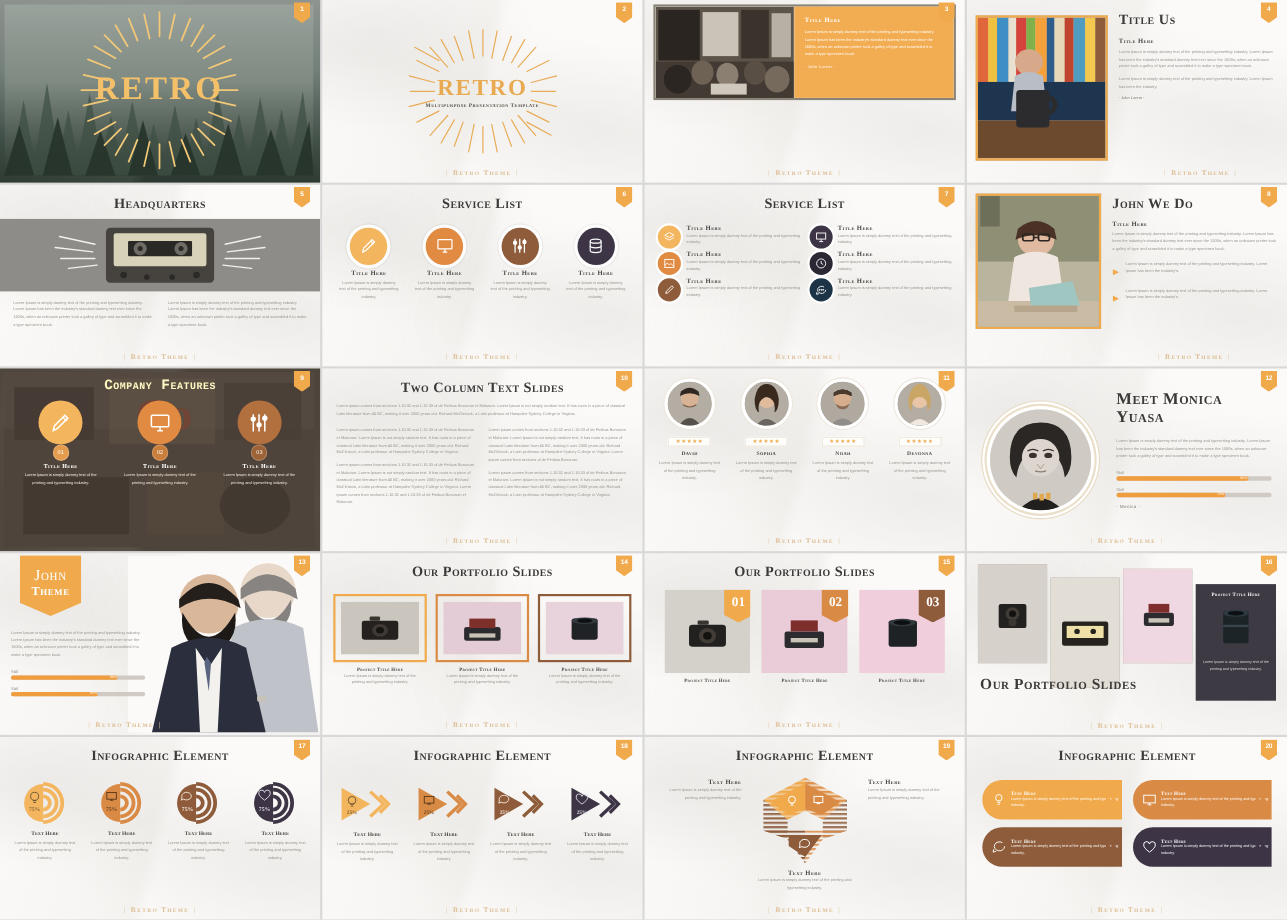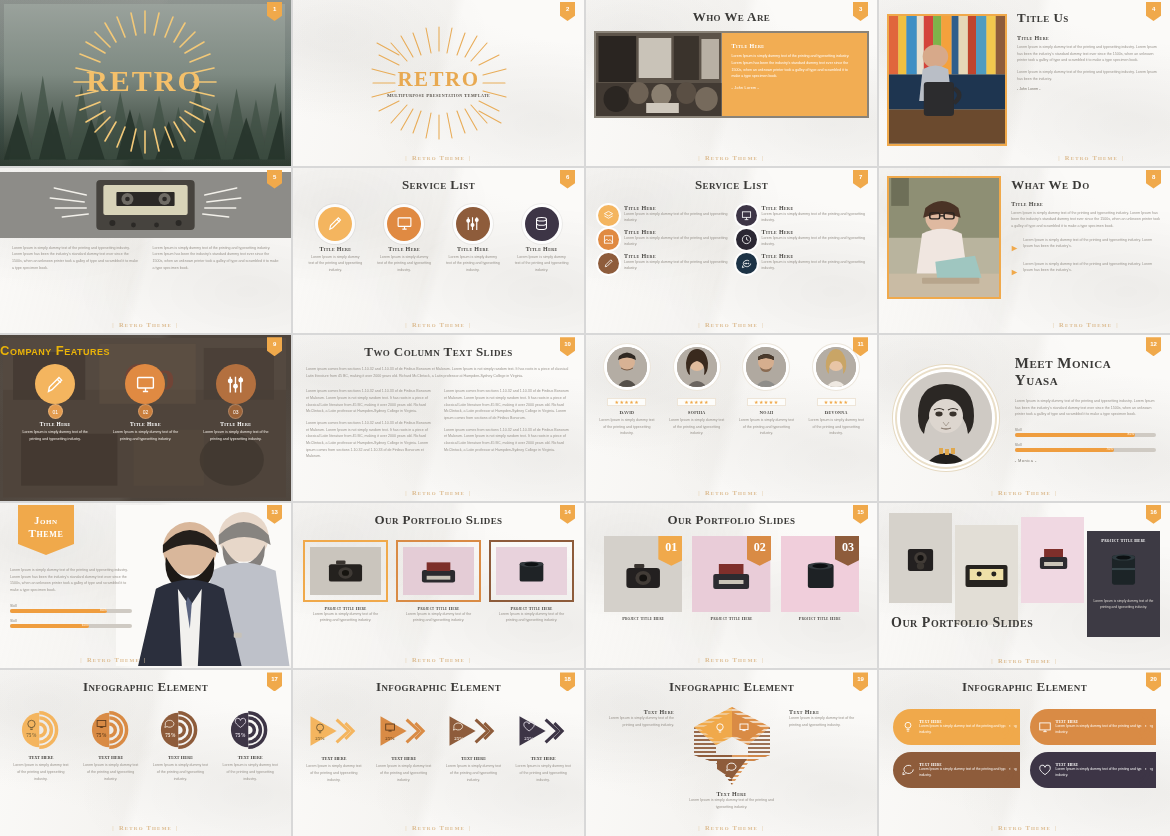--- a/index.html
+++ b/index.html
@@ -284,21 +284,20 @@
           <div style="font-family:'Liberation Serif',serif;font-weight:bold;color:#e8a951;font-size:21px;letter-spacing:1.5px">RETRO</div>
           <div style="font-family:'Liberation Serif',serif;font-weight:bold;color:#5a544c;font-size:5px;letter-spacing:.4px;font-variant:small-caps;margin-top:1px">Multipurpose Presentation Template</div>
         </div>
       </div>
     </div>
     <div class="wm">Retro Theme</div>
   </div>
 
   <div class="slide">
     <div class="badge">3</div>
-    <div class="title">Who We Are</div>
     <div style="display:flex;margin:4px 8px 0;border:2px solid #8a8378;">
       <div class="imgbox" style="flex:1;height:83px;">
         <svg viewBox="0 0 100 83" preserveAspectRatio="none" style="width:100%;height:100%">
           <rect width="100" height="83" fill="#5c5349"></rect>
           <rect x="2" y="3" width="30" height="46" fill="#2a2521"></rect>
           <rect x="34" y="5" width="26" height="40" fill="#c9c3b8"></rect>
           <rect x="62" y="3" width="20" height="44" fill="#3a332c"></rect>
           <rect x="84" y="6" width="14" height="40" fill="#b8b0a4"></rect>
           <rect x="0" y="50" width="100" height="33" fill="#423a33"></rect>
           <ellipse cx="16" cy="66" rx="10" ry="13" fill="#2b2622"></ellipse>
@@ -355,20 +354,21 @@
         <div class="lorem" style="margin-bottom:5px">Lorem Ipsum is simply dummy text of the printing and typesetting industry. Lorem Ipsum has been the industry's standard dummy text ever since the 1500s, when an unknown printer took a galley of type and scrambled it to make a type specimen book.</div>
         <div class="lorem" style="margin-bottom:5px">Lorem Ipsum is simply dummy text of the printing and typesetting industry. Lorem Ipsum has been the industry.</div>
         <div style="font-size:3.6px;color:#7d786f">- John Lorem -</div>
       </div>
     </div>
     <div class="wm" style="left:46%;right:0">Retro Theme</div>
   </div>
 
   <div class="slide">
     <div class="badge">5</div>
+    <div class="title">Headquarters</div>
     <div class="imgbox" style="height:66px;margin-top:4px">
       <svg viewBox="0 0 290 66" preserveAspectRatio="none" style="width:100%;height:100%">
         <rect width="290" height="66" fill="#8d8c88"></rect>
         <g stroke="#f2f0ea" stroke-width="1.3" stroke-linecap="round">
           <line x1="54" y1="16" x2="86" y2="23"></line>
             <line x1="50" y1="26" x2="84" y2="30"></line>
           <line x1="55" y1="36" x2="86" y2="36"></line>
             <line x1="62" y1="45" x2="88" y2="42"></line>
           <line x1="236" y1="16" x2="204" y2="23"></line>
             <line x1="240" y1="26" x2="206" y2="30"></line>
@@ -543,21 +543,21 @@
             <rect x="50" y="35" width="9" height="6" rx="1.5" fill="none" stroke="#2a2521" stroke-width="1.4"></rect>
             <path d="M46 38h4" stroke="#2a2521" stroke-width="1.4"></path>
             <path d="M30 56 q18 -10 36 0 l5 40 h-46z" fill="#f0e6e0"></path>
             <rect x="0" y="96" width="100" height="24" fill="#c9bba4"></rect>
             <path d="M42 84 l36 -6 6 22 -40 4z" fill="#9fc6c0"></path>
             <rect x="30" y="100" width="52" height="6" rx="1" fill="#b7a58c"></rect>
           </svg>
         </div>
       </div>
       <div style="width:58%;padding:9px 9px 0 10px">
-        <div style="font-family:'Liberation Serif',serif;font-weight:bold;font-size:13px;color:#3b3a38;font-variant:small-caps;letter-spacing:.5px;margin-bottom:8px">What We Do</div>
+        <div style="font-family:'Liberation Serif',serif;font-weight:bold;font-size:13px;color:#3b3a38;font-variant:small-caps;letter-spacing:.5px;margin-bottom:8px">John We Do</div>
         <div class="subt" style="margin-bottom:3px">Title Here</div>
         <div class="lorem" style="margin-bottom:7px">Lorem Ipsum is simply dummy text of the printing and typesetting industry. Lorem Ipsum has been the industry's standard dummy text ever since the 1500s, when an unknown printer took a galley of type and scrambled it to make a type specimen book.</div>
         <div style="display:flex;gap:5px;margin-bottom:5px">
           <span style="flex:0 0 7px;margin-top:1px">
             <svg viewBox="0 0 10 10" style="width:7px;height:7px">
                 <polygon points="1,1 9,5 1,9" fill="#f0a94b"></polygon>
               </svg></span>
           <span class="lorem">Lorem Ipsum is simply dummy text of the printing and typesetting industry. Lorem Ipsum has been the industry's.</span>
         </div>
         <div style="display:flex;gap:5px">
@@ -581,21 +581,21 @@
         <rect x="10" y="14" width="72" height="48" fill="#4a4038" opacity=".85"></rect>
         <rect x="96" y="6" width="96" height="60" fill="#7d6a55" opacity=".5"></rect>
         <text x="120" y="52" font-family="Liberation Serif" font-size="40" font-weight="bold" fill="#b8462f" opacity=".55">Go</text>
         <rect x="200" y="10" width="70" height="52" fill="#52473e" opacity=".8"></rect>
         <rect x="18" y="96" width="96" height="52" fill="#463c34" opacity=".85"></rect>
         <rect x="130" y="92" width="70" height="56" fill="#6a5b4b" opacity=".6"></rect>
         <ellipse cx="228" cy="122" rx="32" ry="26" fill="#3f372f" opacity=".7"></ellipse>
         <rect x="0" y="0" width="282" height="160" fill="#3b332c" opacity=".42"></rect>
       </svg>
     </div>
-    <div style="position:relative;z-index:3;text-align:left;font-family:Liberation Sans, sans-serif;font-weight:bold;color:#eab308;font-size:13px;font-variant:small-caps;letter-spacing:.5px;padding:8px 0 2px">Company Features</div>
+    <div style="position:relative;z-index:3;text-align:center;font-family:Liberation Mono, monospace;font-weight:bold;color:#fef9c3;font-size:13px;font-variant:small-caps;letter-spacing:.5px;padding:8px 0 2px">Company Features</div>
     <div style="position:relative;z-index:3;display:flex;justify-content:space-around;padding:4px 10px 0">
       <div style="width:30%;text-align:center">
         <div class="circ" style="width:40px;height:40px;background:#f4b55f;box-shadow:none">
           <svg viewBox="0 0 24 24" fill="none" stroke="#fff" stroke-width="1.6" style="width:21px;height:21px">
               <path d="M4 20l1-5L16 4l3 3L8 18l-4 2z"></path>
               <path d="M14 6l4 4"></path>
             </svg>
           </div>
         <div style="width:15px;height:15px;border-radius:50%;background:#e39b4e;margin:-5px auto 2px;color:#fff;font-size:5px;display:flex;align-items:center;justify-content:center;border:1px solid #fff3">01</div>
         <div style="font-family:'Liberation Serif',serif;font-weight:bold;color:#fff;font-size:5.4px;font-variant:small-caps;letter-spacing:.4px;margin-bottom:2px">Title Here</div>
@@ -770,21 +770,21 @@
         <path d="M50 52 q24 44 48 0 q4 30 -24 36 q-28 -6 -24 -36z" fill="#1d1916"></path>
         <path d="M40 84 q34 -18 68 0 l18 78 h-104z" fill="#2b2f3d"></path>
         <path d="M62 84 l12 18 l12 -18 l-4 78 h-16z" fill="#f2f1ee"></path>
         <path d="M72 92 l4 6 l-2 26 l-4 -26z" fill="#5a6480"></path>
         <rect x="118" y="128" width="8" height="5" rx="1" fill="#c7c2b8"></rect>
       </svg>
     </div>
     <div style="position:relative;z-index:3;width:48%">
       <div style="margin:2px 0 0 18px;width:56px;background:#f0a94b;padding:10px 4px 14px;text-align:center;
                   clip-path:polygon(0 0,100% 0,100% 78%,50% 100%,0 78%)">
-        <div style="font-family:'Liberation Serif',serif;font-weight:bold;color:#fff;font-size:10px;font-variant:small-caps;letter-spacing:.6px;line-height:1.25">John</div>
+        <div style="font-family:'Liberation Serif',serif;font-weight:normal;color:#fff;font-size:14px;font-variant:small-caps;letter-spacing:.6px;line-height:1.25">John</div>
         <div style="font-family:'Liberation Serif',serif;font-weight:bold;color:#fff;font-size:11px;font-variant:small-caps;letter-spacing:.6px;line-height:1.25">Theme</div>
       </div>
       <div class="lorem" style="padding:12px 8px 0 10px">Lorem Ipsum is simply dummy text of the printing and typesetting industry. Lorem Ipsum has been the industry's standard dummy text ever since the 1500s, when an unknown printer took a galley of type and scrambled it to make a type specimen book.</div>
       <div style="padding:10px 8px 0 10px">
         <div>
           <div class="barlabel">Skill</div>
           <div class="bar">
               <i style="width:80%"></i>
               <b style="left:80%">80%</b>
             </div>

